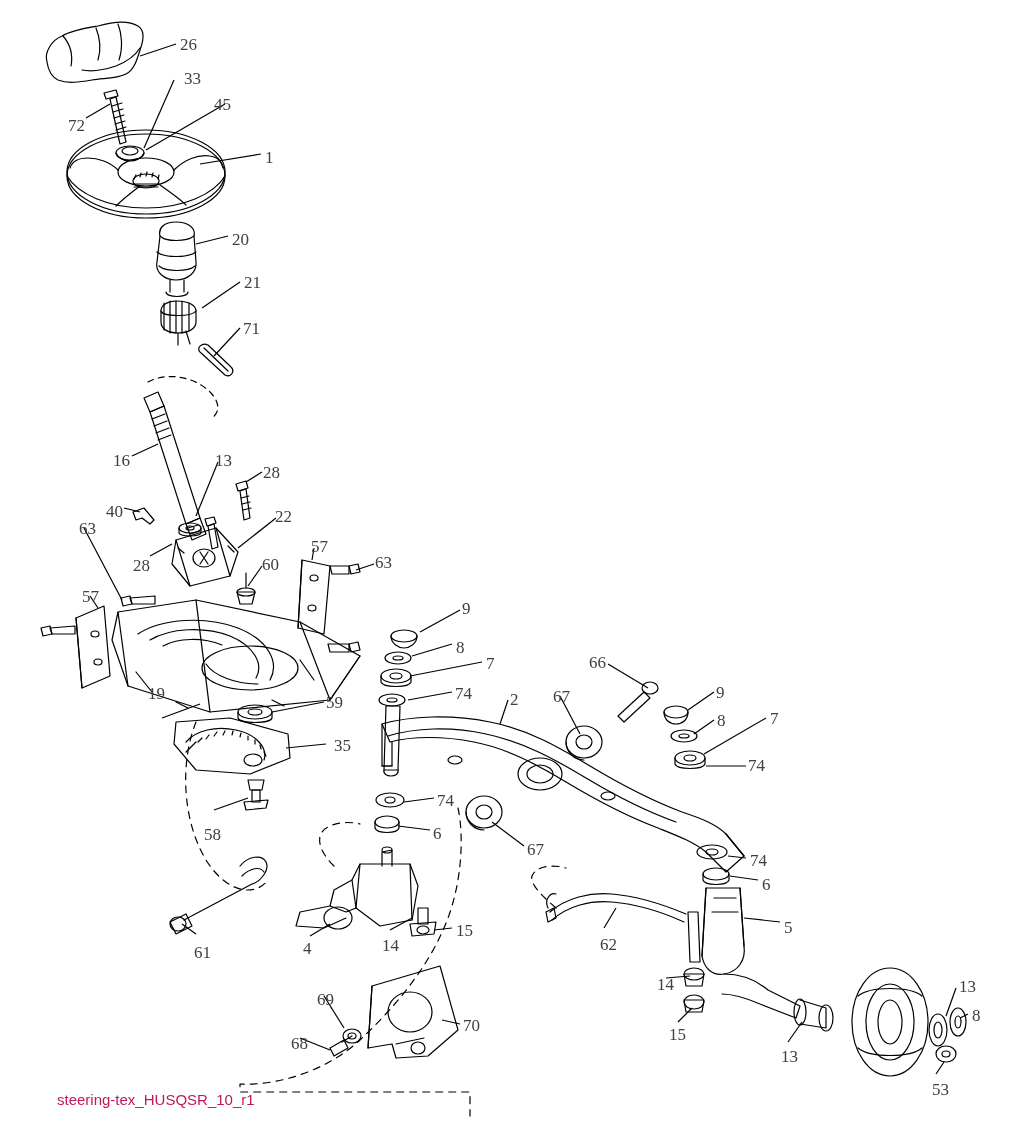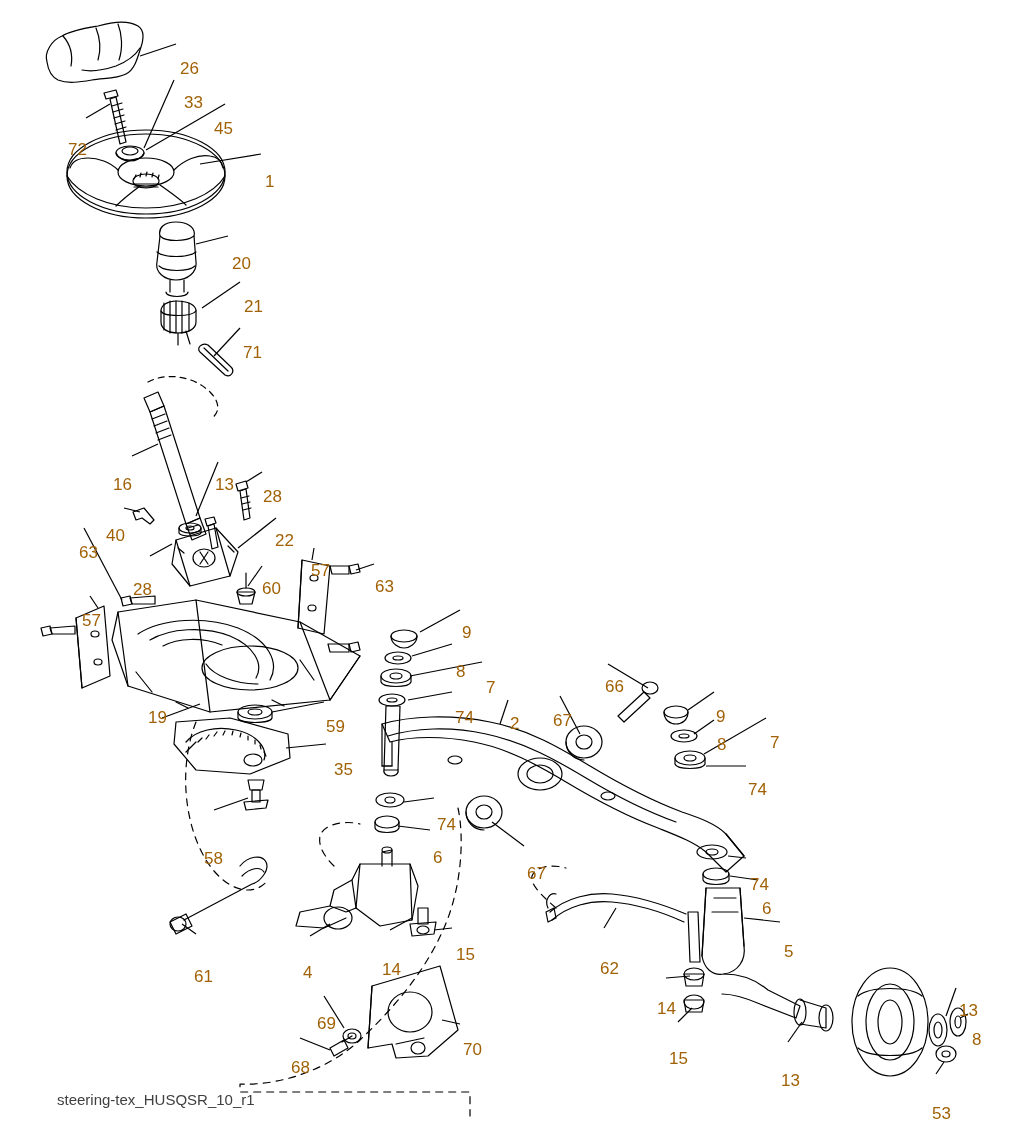--- a/index.html
+++ b/index.html
@@ -17,34 +17,33 @@
   }
   #diagram-svg {
     position: absolute;
     left: 0;
     top: 0;
     width: 1024px;
     height: 1141px;
   }
   .callout {
     position: absolute;
-    font-family: Liberation Sans, sans-serif;
+    font-family: Liberation Serif, serif;
     font-size: 17px;
-    color: #a16207;
+    color: #404040;
     line-height: 1;
     white-space: nowrap;
-    margin-top: 24px;
   }
   #caption {
     position: absolute;
     left: 57px;
     top: 1091px;
     font-family: "Liberation Sans", sans-serif;
     font-size: 15px;
-    color: #404040;
+    color: #be185d;
     white-space: nowrap;
   }
 </style>
 </head>
 <body>
 
 <div id="page">
 
   <svg id="diagram-svg" viewBox="0 0 1024 1141" xmlns="http://www.w3.org/2000/svg">
     <g fill="none" stroke="#000000" stroke-width="1.2" stroke-linejoin="round" stroke-linecap="round">
@@ -450,21 +449,21 @@
       <div class="callout" style="left: 133px; top: 557px;">28</div>
       <div class="callout" style="left: 262px; top: 556px;">60</div>
       <div class="callout" style="left: 311px; top: 538px;">57</div>
       <div class="callout" style="left: 375px; top: 554px;">63</div>
       <div class="callout" style="left: 82px; top: 588px;">57</div>
       <div class="callout" style="left: 462px; top: 600px;">9</div>
       <div class="callout" style="left: 456px; top: 639px;">8</div>
       <div class="callout" style="left: 486px; top: 655px;">7</div>
       <div class="callout" style="left: 455px; top: 685px;">74</div>
       <div class="callout" style="left: 510px; top: 691px;">2</div>
-      <div class="callout" style="left: 605px; top: 654px;">66</div>
+      <div class="callout" style="left: 589px; top: 654px;">66</div>
       <div class="callout" style="left: 553px; top: 688px;">67</div>
       <div class="callout" style="left: 716px; top: 684px;">9</div>
       <div class="callout" style="left: 717px; top: 712px;">8</div>
       <div class="callout" style="left: 770px; top: 710px;">7</div>
       <div class="callout" style="left: 748px; top: 757px;">74</div>
       <div class="callout" style="left: 326px; top: 694px;">59</div>
       <div class="callout" style="left: 148px; top: 685px;">19</div>
       <div class="callout" style="left: 334px; top: 737px;">35</div>
       <div class="callout" style="left: 437px; top: 792px;">74</div>
       <div class="callout" style="left: 433px; top: 825px;">6</div>

